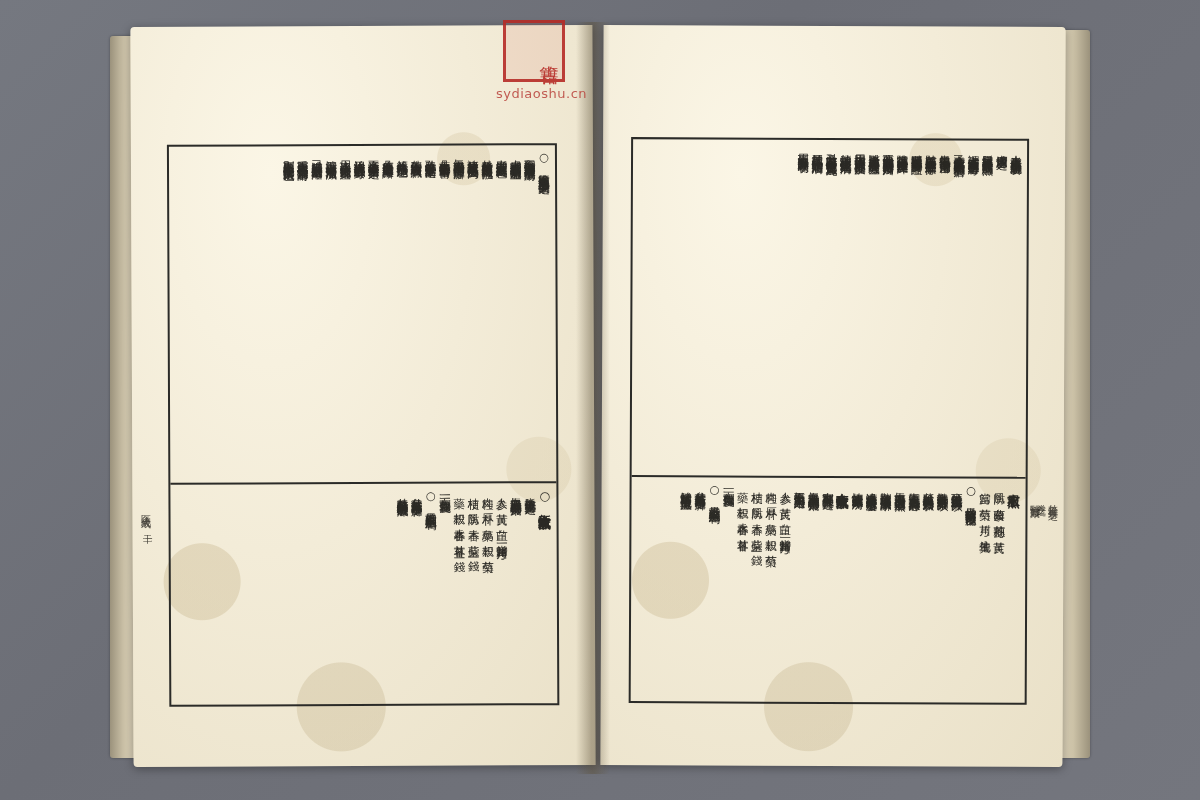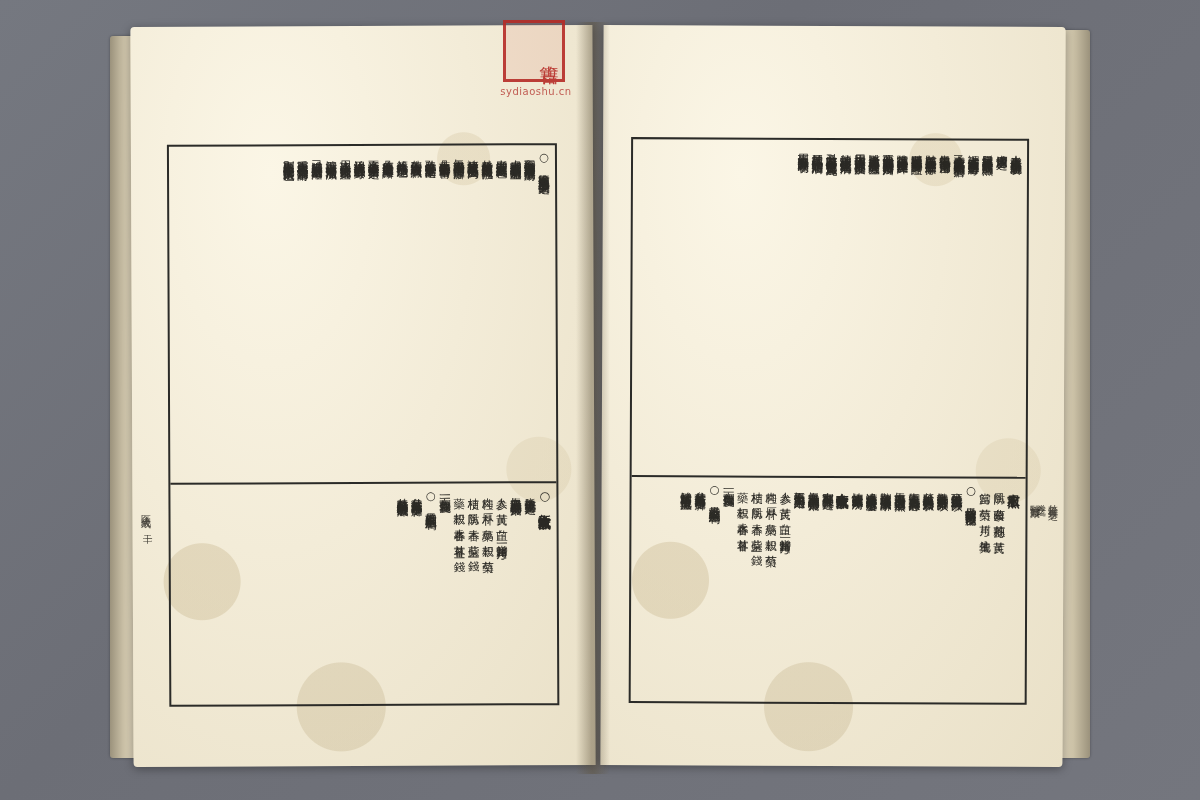--- a/index.html
+++ b/index.html
@@ -139,21 +139,21 @@
     box-sizing: border-box;
     opacity: 0.9;
     z-index: 7;
   }
   .seal-caption {
     position: absolute;
     left: 386px; top: 78px;
     width: 80px;
     text-align: center;
     color: #b9433c;
-    font-size: 10px;
+    font-size: 13px;
     font-family: "DejaVu Sans", sans-serif;
     letter-spacing: 0.5px;
     z-index: 7;
     opacity: 0.85;
   }
 
   
   .fore-label {
     position: absolute;
     writing-mode: vertical-rl;

